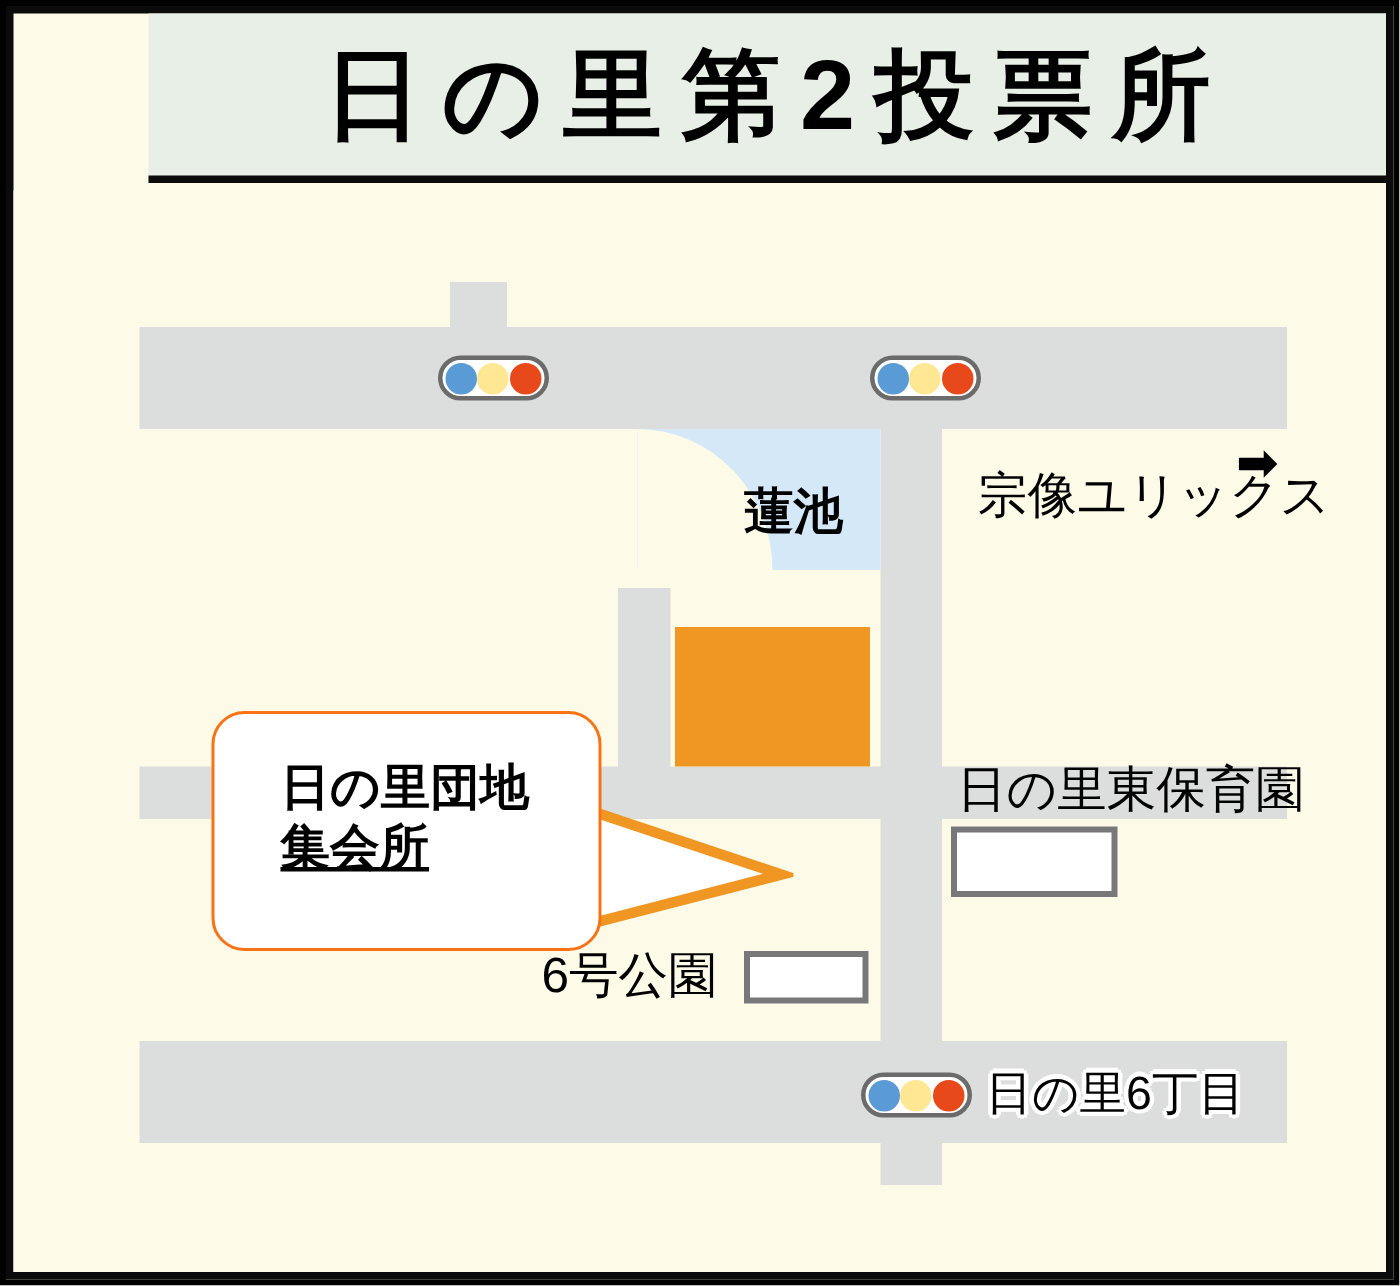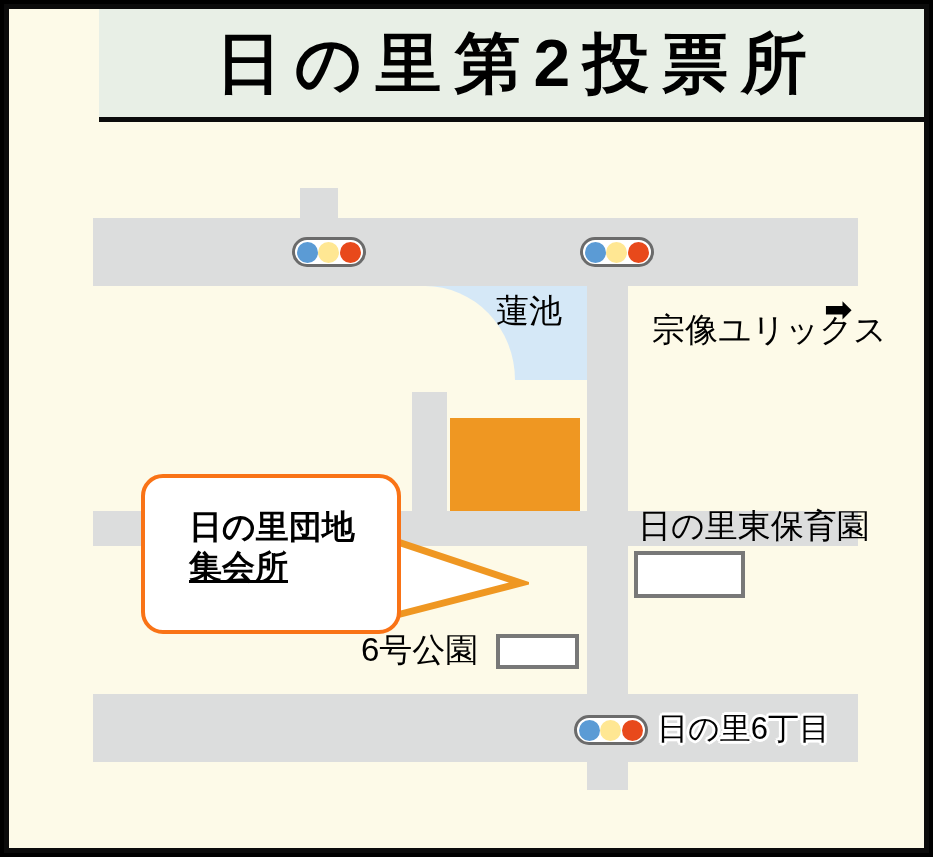--- a/index.html
+++ b/index.html
@@ -127,21 +127,21 @@
     border-radius: 50%;
   }
   
   .callout {
     position: absolute;
     left: 132px;
     top: 347px;
     width: 260px;
     height: 160px;
     background: #ffffff;
-    border: 4px solid #f97316;
+    border: 2px solid #f97316;
     border-radius: 22px;
     box-sizing: border-box;
   }
   .callout-text {
     position: absolute;
     left: 44px;
     top: 29px;
     font-size: 33px;
     font-weight: bold;
     color: #000;
@@ -208,21 +208,21 @@
       <span class="lamp" style="background:#ffe793"></span>
       <span class="lamp" style="background:#e8491b"></span>
     </div>
 
     <div class="signal" style="left:571px; top:110px;">
       <span class="lamp" style="background:#5b9bd5"></span>
       <span class="lamp" style="background:#ffe793"></span>
       <span class="lamp" style="background:#e8491b"></span>
     </div>
 
-    <div class="label plain" style="left:487px; top:166px; font-size:33px;">蓮池</div>
+    <div class="label plain" style="left:487px; top:196px; font-size:33px;font-weight:bold;">蓮池</div>
 
     <div class="arrow" style="left:815px; top:165px;">➡</div>
     <div class="label plain" style="left:643px; top:185px; font-size:33px;">宗像ユリックス</div>
 
     <div class="label plain" style="left:629px; top:381px; font-size:33px;">日の里東保育園</div>
     <div class="box-white" style="left:625px; top:424px; width:111px; height:47px;"></div>
 
     <div class="label plain" style="left:352px; top:505px; font-size:33px;text-align:right;">6号公園</div>
     <div class="box-white" style="left:487px; top:507px; width:83px; height:35px;"></div>
 

